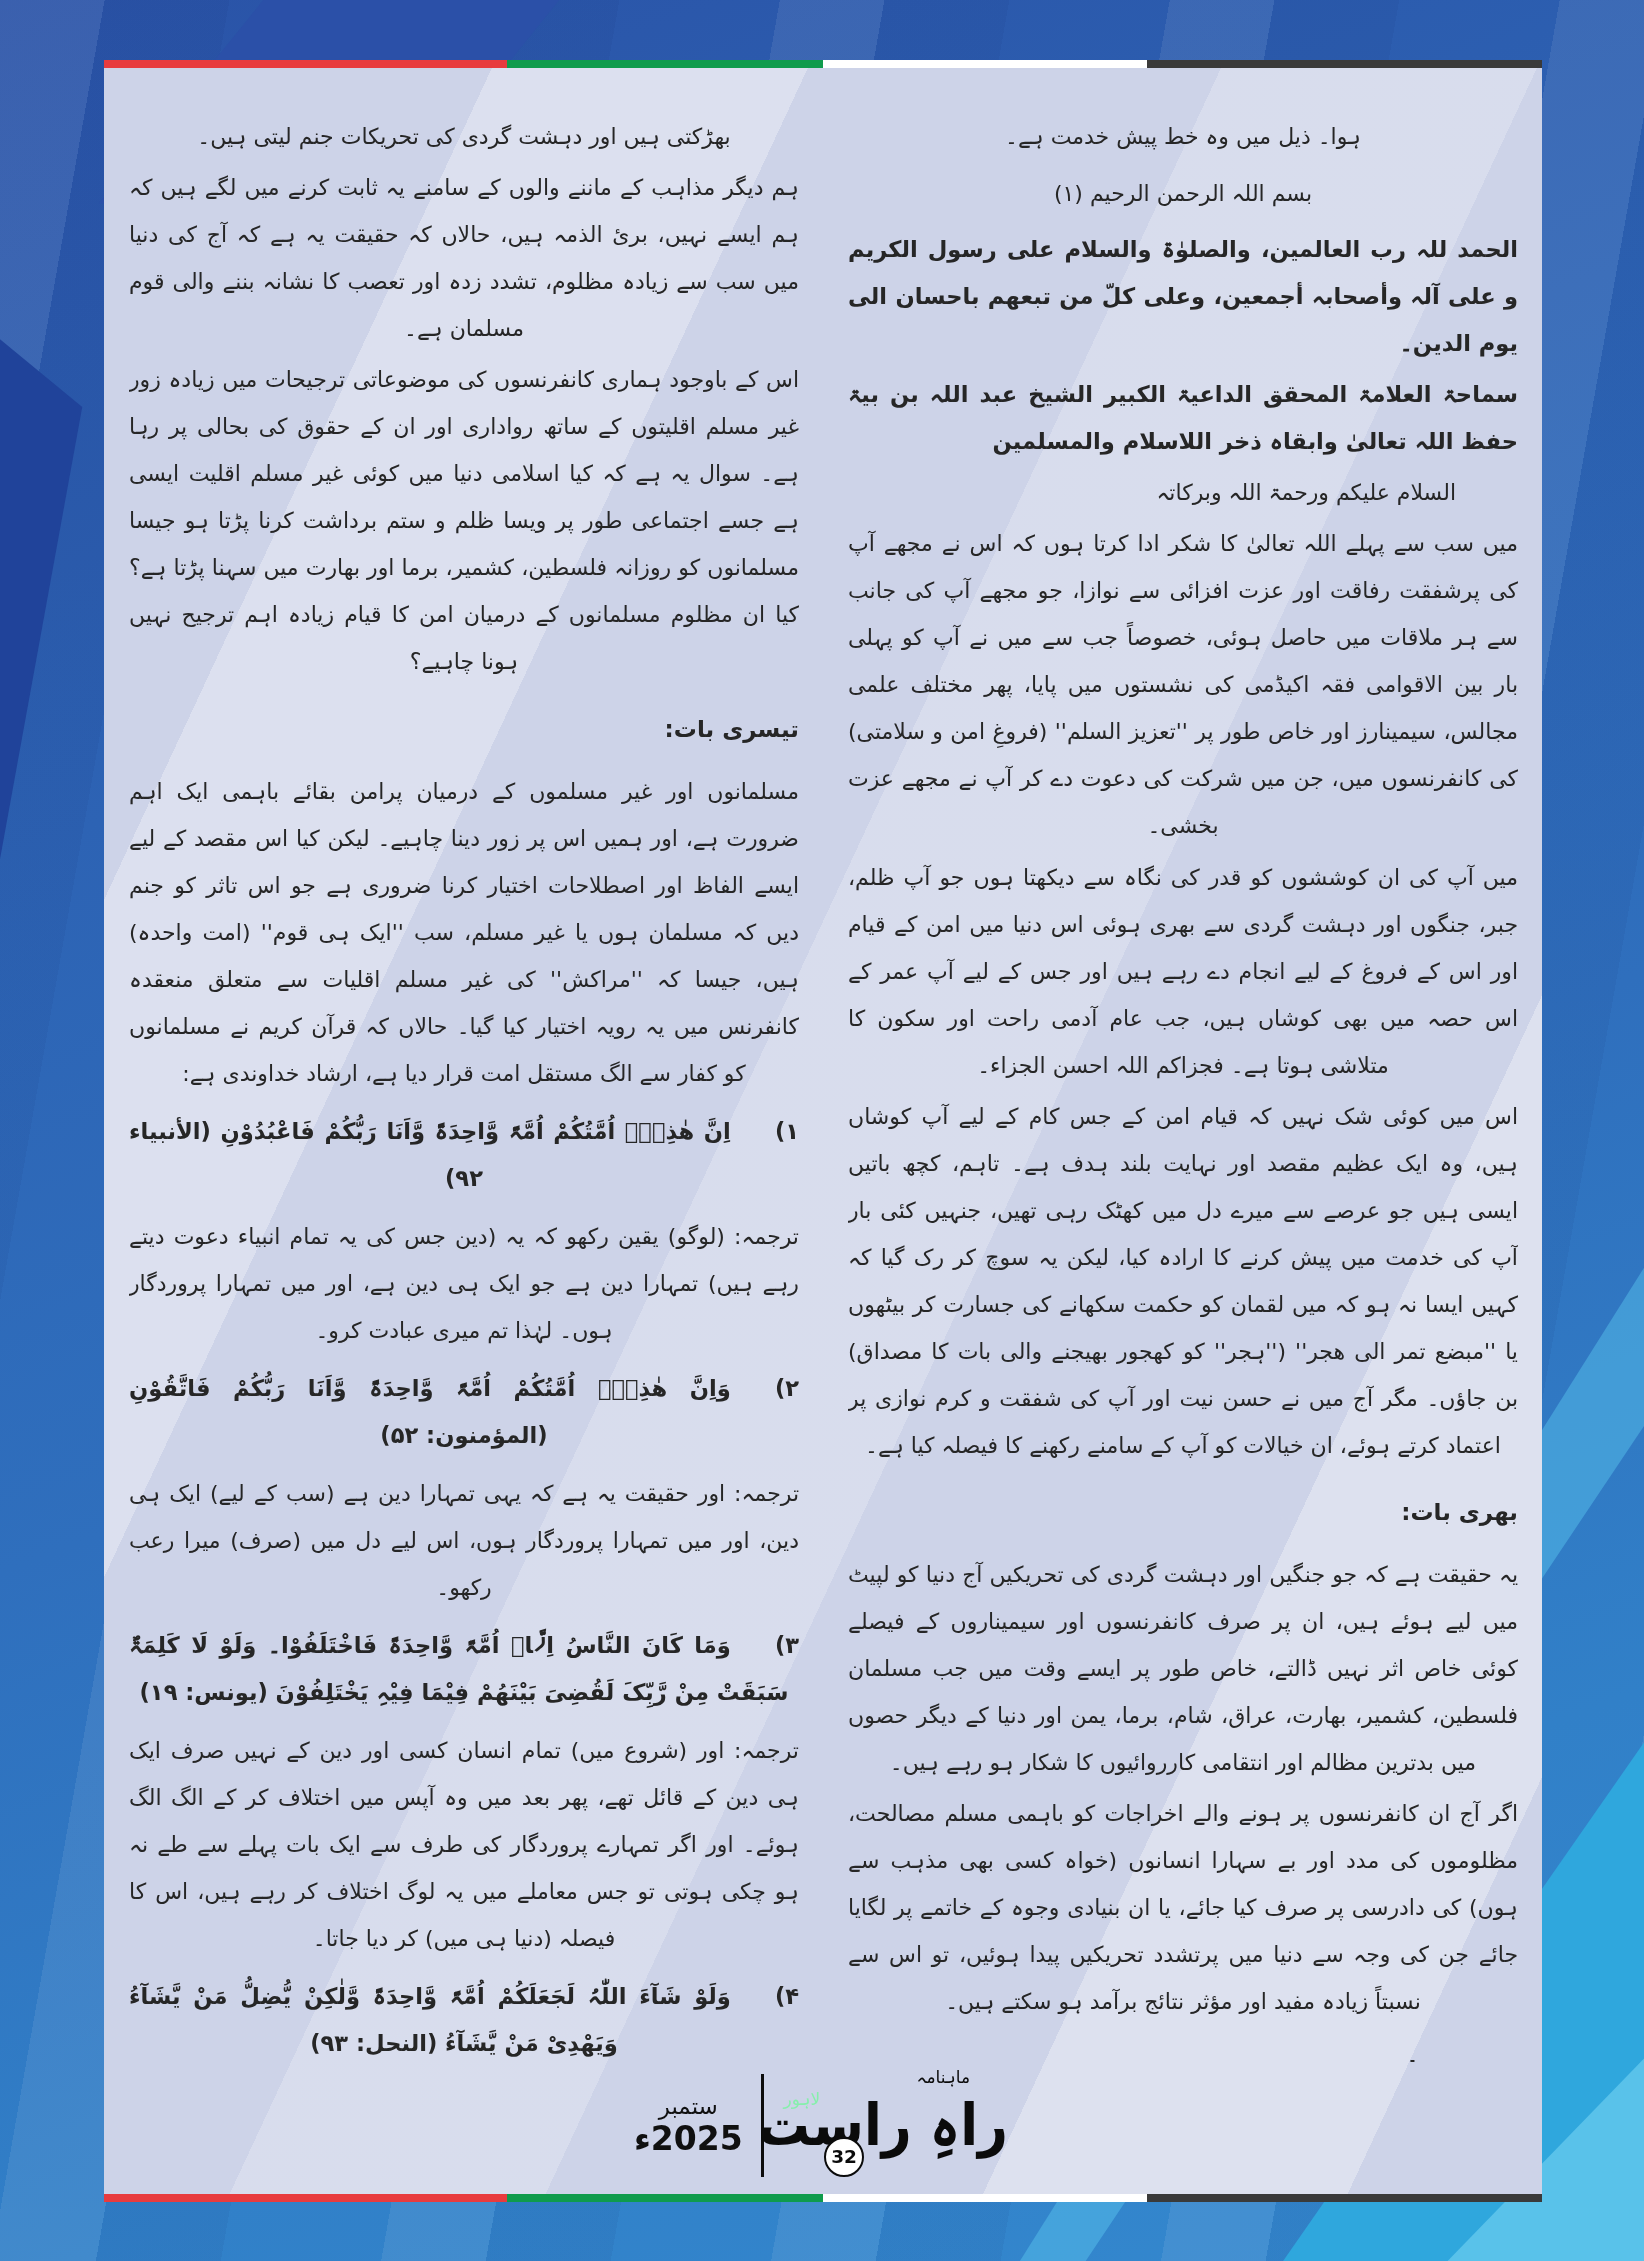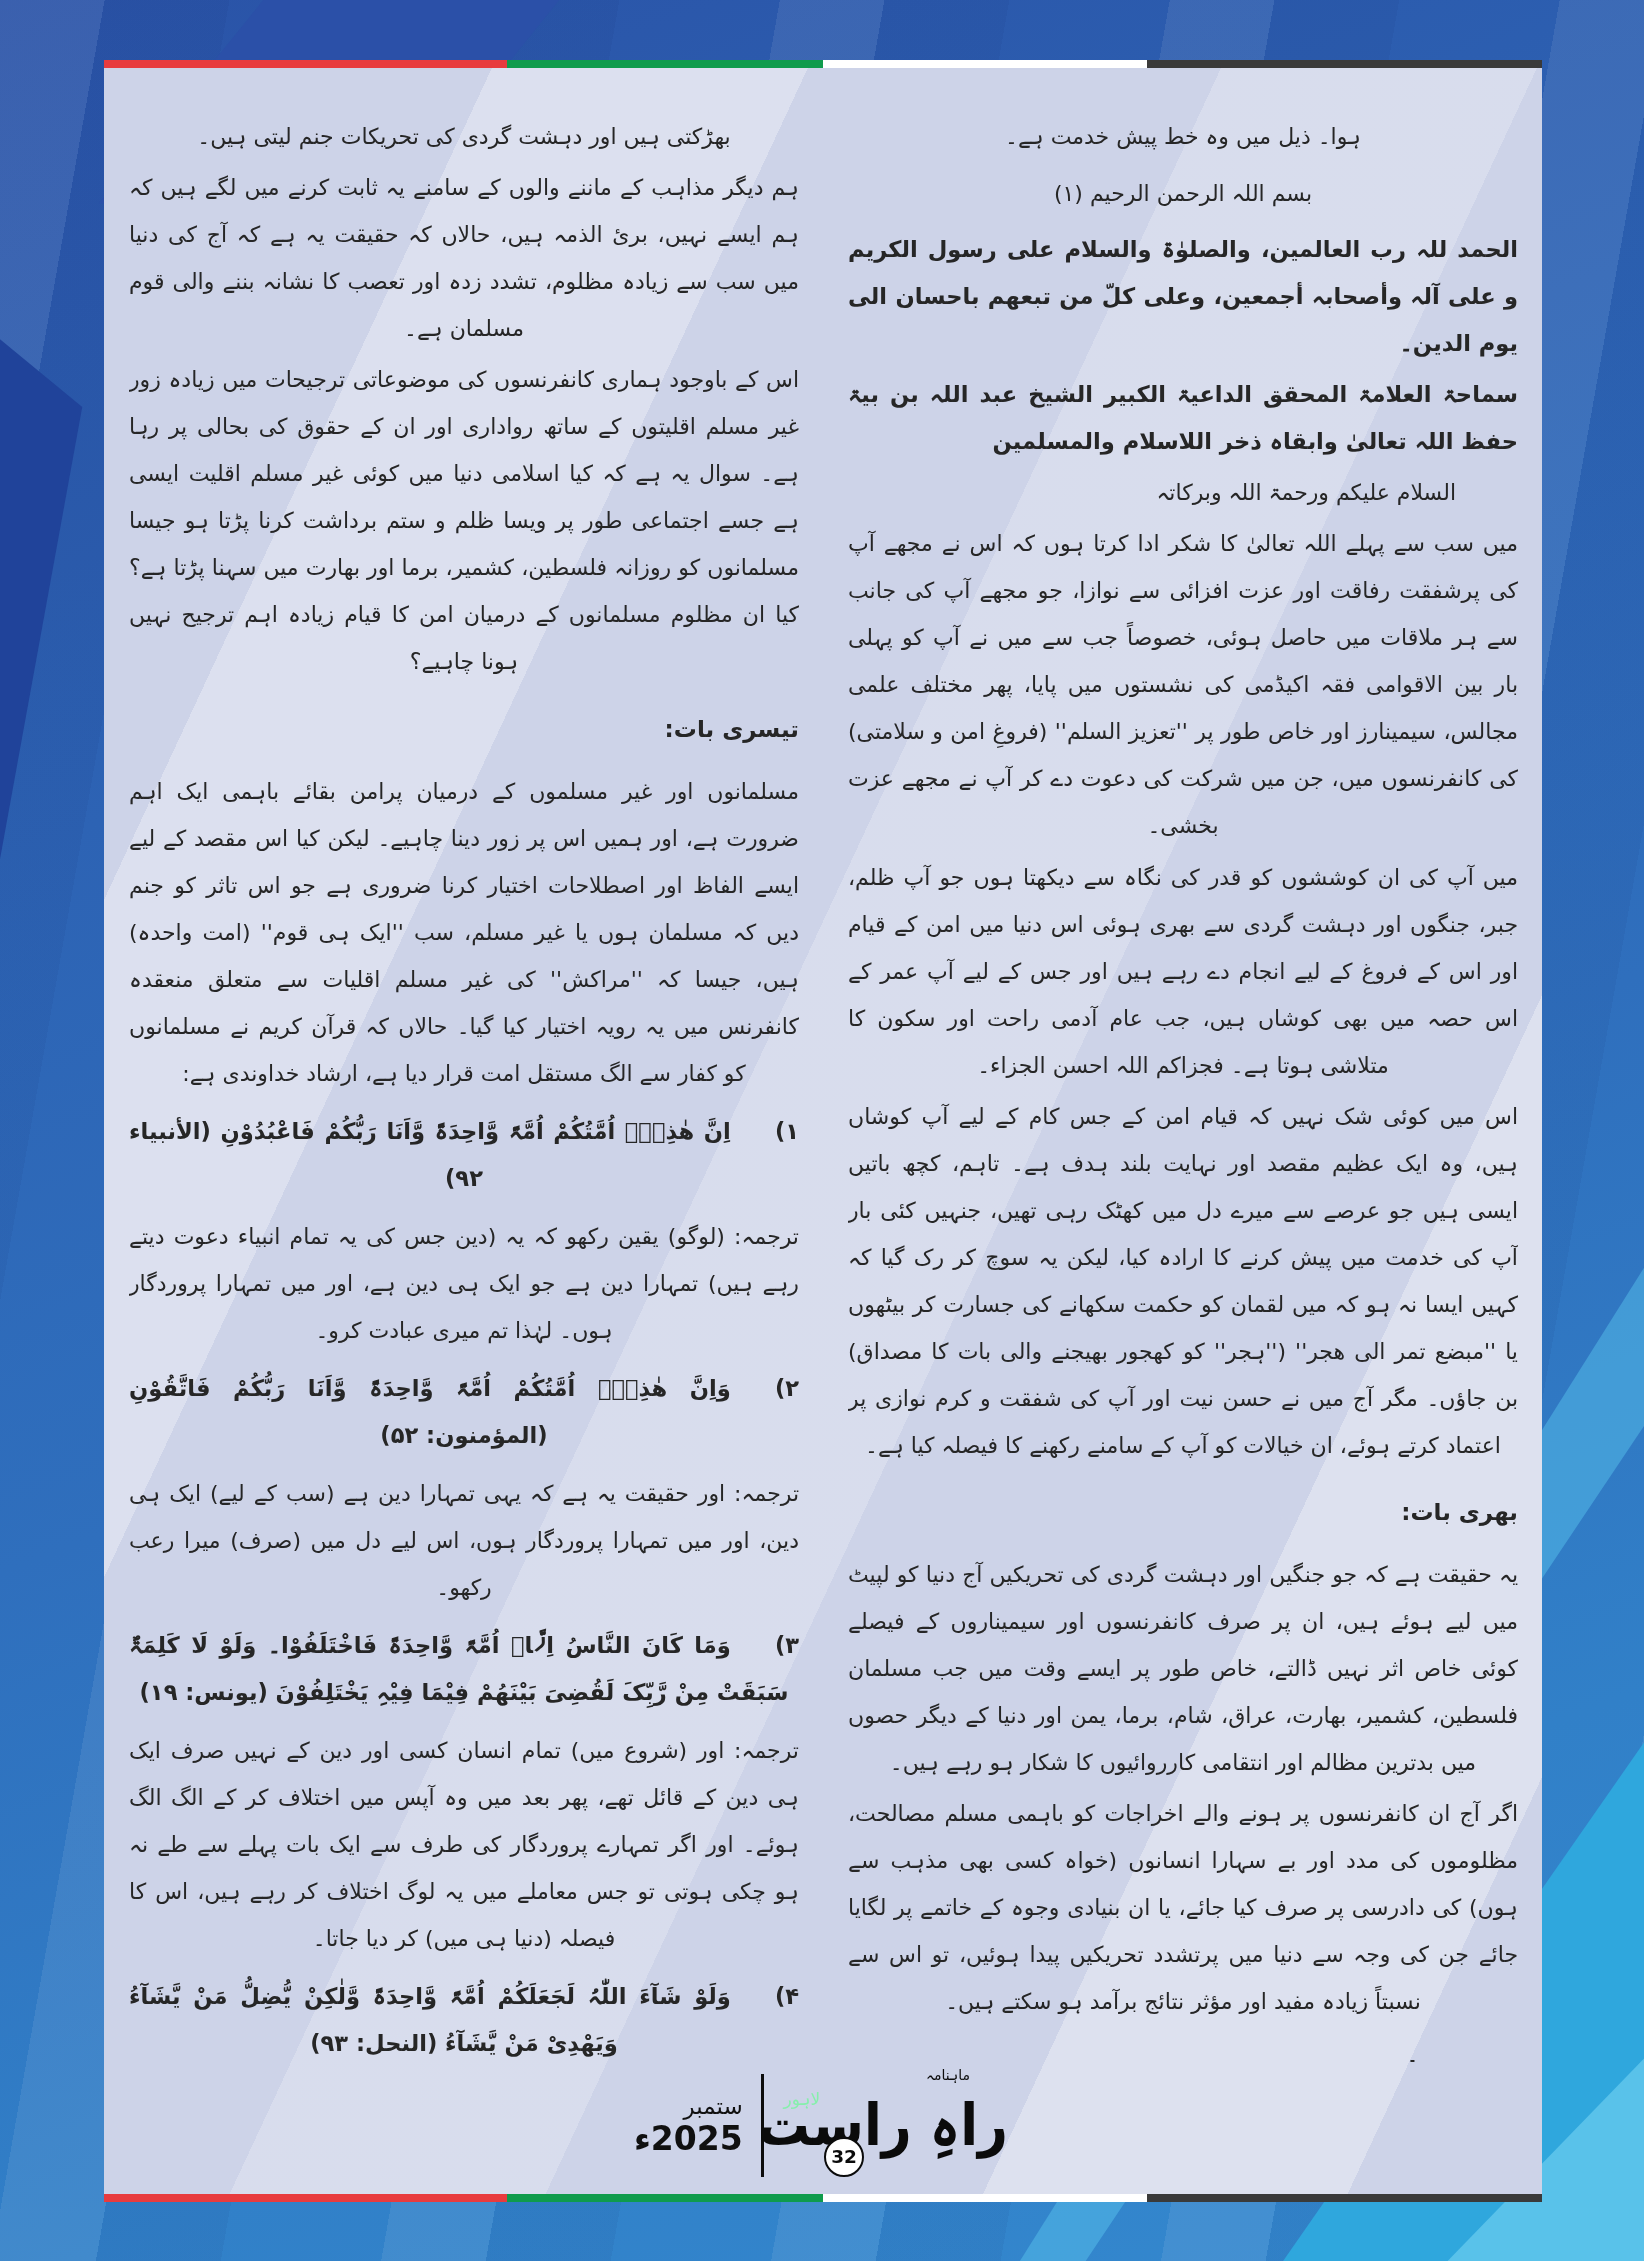--- a/index.html
+++ b/index.html
@@ -46,26 +46,26 @@
   .block.center{text-align:left;text-align-last:center;margin:9.6px 0;}
   .block.right-indent{text-align:right;text-align-last:right;padding-right:62px;}
   .block.arabic{font-weight:bold;text-align-last:right;font-size:22.6px;}
   .block.heading{font-weight:bold;text-align:right;text-align-last:right;font-size:23px;margin:20.6px 0 15px 0;}
   .block.quran{font-weight:bold;font-size:22.6px;margin:11px 0;}
   .qnum{margin-inline-end:44px;}
 
   
   .footer{position:absolute;left:629px;top:2064px;width:384px;height:122px;
     display:flex;align-items:center;justify-content:center;gap:18px;}
-  .issue-date{text-align:right;color:#101010;direction:rtl;}
+  .issue-date{text-align:center;color:#101010;direction:rtl;}
   .issue-month{font-size:23px;display:block;line-height:1.25;}
   .issue-year{font-size:33px;font-weight:bold;display:block;line-height:1.15;}
   .vbar{width:3.4px;height:103px;background:#0c0c0c;}
   .logo{position:relative;width:226px;height:114px;direction:rtl;}
-  .monthly-label{position:absolute;top:-1.4px;right:38px;font-size:14px;color:#0c0c0c;}
+  .monthly-label{position:absolute;top:-1.4px;right:38px;font-size:17px;color:#0c0c0c;}
   .city-label{position:absolute;top:20.6px;left:1.4px;font-size:17px;color:#86efac;}
   .masthead{position:absolute;top:23px;right:0;width:100%;text-align:center;
     font-size:52px;font-weight:bold;color:#0b0b0b;white-space:nowrap;
     transform:scaleY(1.12);transform-origin:top center;letter-spacing:-1.4px;}
   .badge32{position:absolute;left:42px;bottom:5.5px;width:36px;height:36px;border-radius:50%;
     background:#ffffff;border:2.7px solid #0b0b0b;display:flex;align-items:center;justify-content:center;
     font-size:18.5px;font-weight:bold;color:#0b0b0b;}
 </style>
 </head>
 <body>

